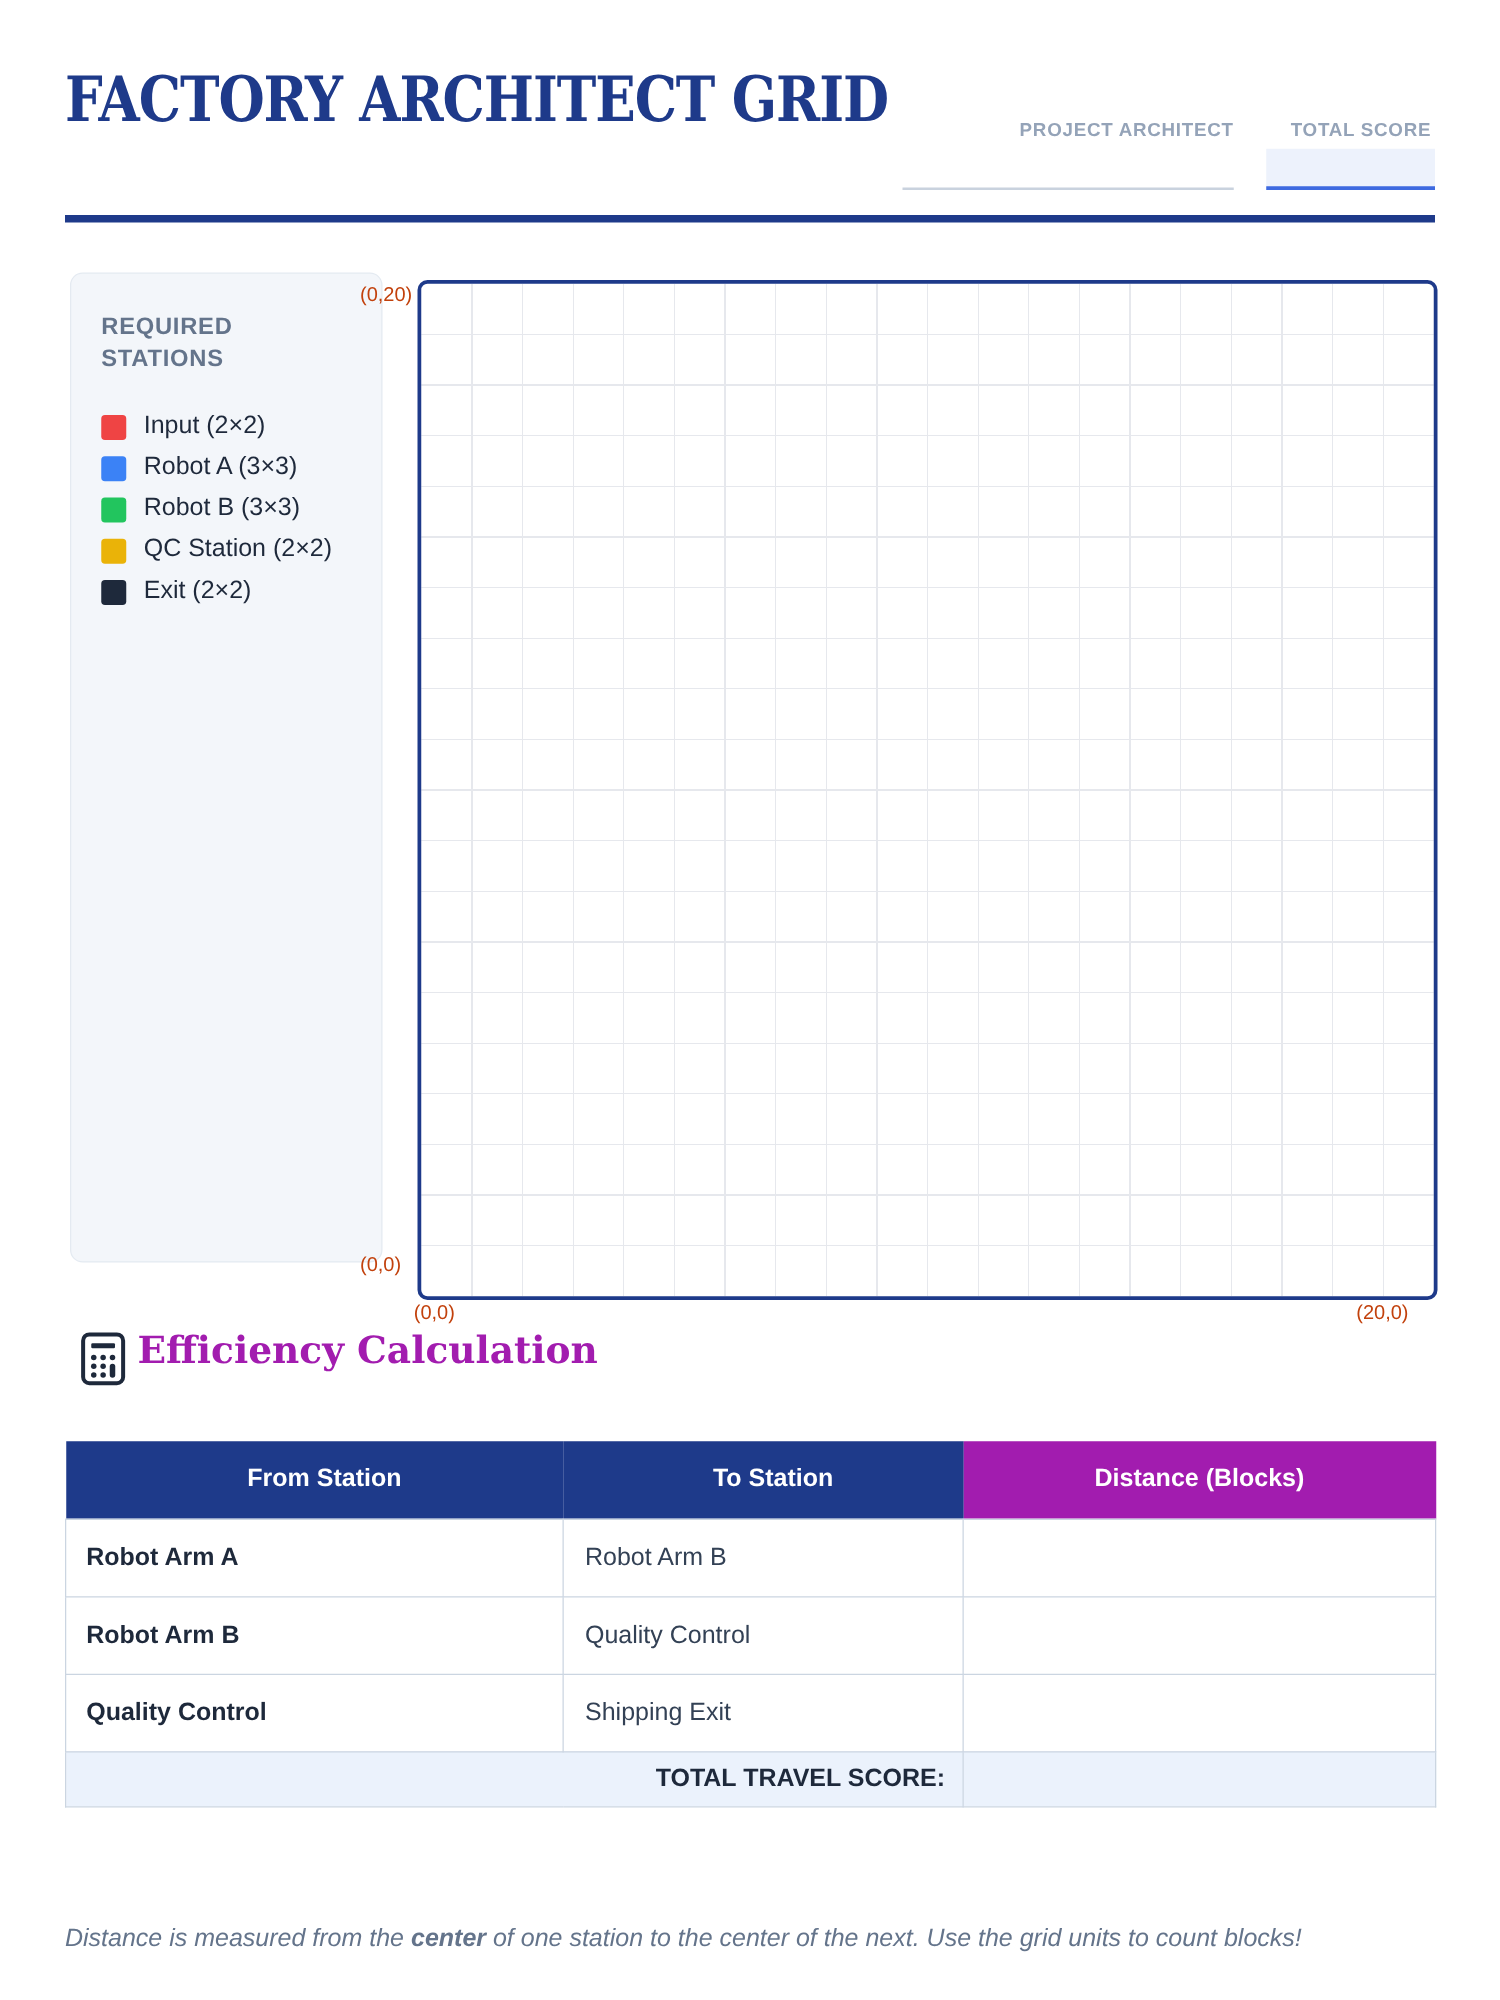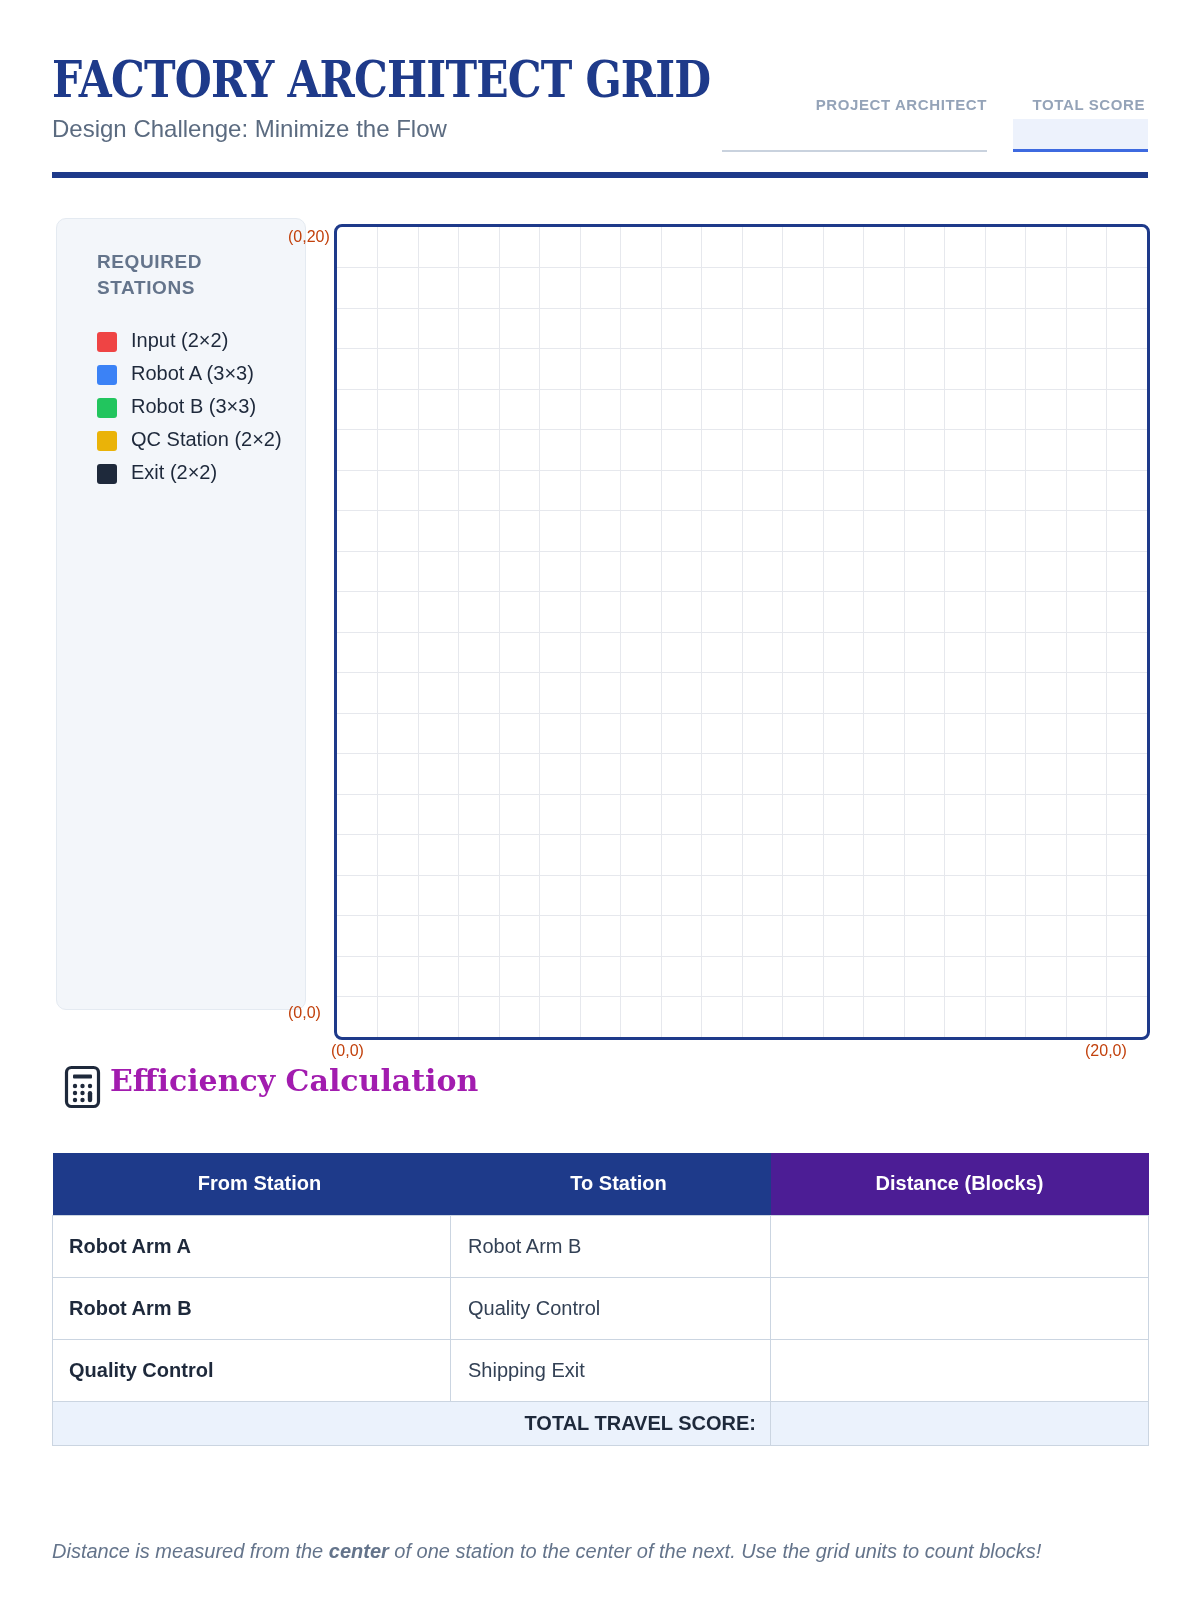--- a/index.html
+++ b/index.html
@@ -36,21 +36,21 @@
   }
   .divider {
     position:absolute; left:52px; top:172px; width:1096px; height:6px;
     background:#1e3a8a;
   }
 
   
   .legend-panel {
     position:absolute; left:56px; top:218px; width:250px; height:792px;
     background:#f3f6fa; border:1px solid #e4eaf1; border-radius:10px;
-    padding:30px 22px 0 40px;
+    padding:30px 22px 0 24px;
   }
   .legend-title {
     font-size:19px; font-weight:700; color:#64748b; letter-spacing:0.6px;
     line-height:1.38; width:140px; margin-bottom:18px;
   }
   .legend-item { display:flex; align-items:flex-end; height:33px; }
   .legend-chip {
     width:20px; height:20px; border-radius:3px; margin-right:14px; flex:none;
   }
   .legend-label { font-size:20px; color:#1e293b; white-space:nowrap; }
@@ -110,21 +110,20 @@
     font-style:italic; color:#64748b;
   }
   .note b { font-weight:700; }
 </style>
 </head>
 <body>
 
 <div class="page">
 
   <h1 class="title">FACTORY ARCHITECT GRID</h1>
-  <div class="subtitle">Design Challenge: Minimize the Flow</div>
 
   <div class="field-label architect-label">PROJECT ARCHITECT</div>
   <div class="architect-line"></div>
 
   <div class="field-label score-label">TOTAL SCORE</div>
   <div class="score-box" style="border-bottom-color: rgb(62, 106, 224);"></div>
 
   <div class="divider" style="background-color: rgb(30, 58, 138);"></div>
 
   <div class="legend-panel" style="background-color: rgb(243, 246, 250);">
@@ -218,21 +217,21 @@
   <table class="calc-table">
     <colgroup>
         <col style="width:398px">
         <col style="width:320px">
         <col style="width:378px">
       </colgroup>
     <thead>
       <tr>
         <th style="background-color: rgb(30, 58, 138);">From Station</th>
         <th style="background-color: rgb(30, 58, 138);">To Station</th>
-        <th class="col-dist" style="background-color: #4c1d95;">Distance (Blocks)</th>
+        <th class="col-dist" style="background-color: #a21caf;">Distance (Blocks)</th>
       </tr>
     </thead>
     <tbody>
       <tr>
         <td class="from-cell">Robot Arm A</td>
         <td class="to-cell">Robot Arm B</td>
         <td class="dist-cell"></td>
       </tr>
       <tr>
         <td class="from-cell">Robot Arm B</td>

